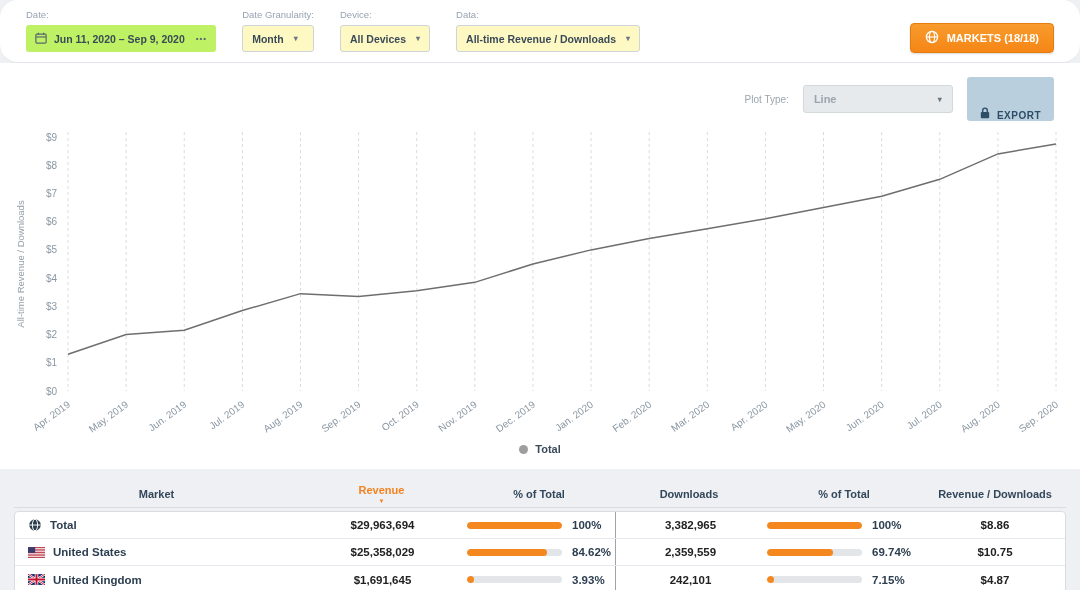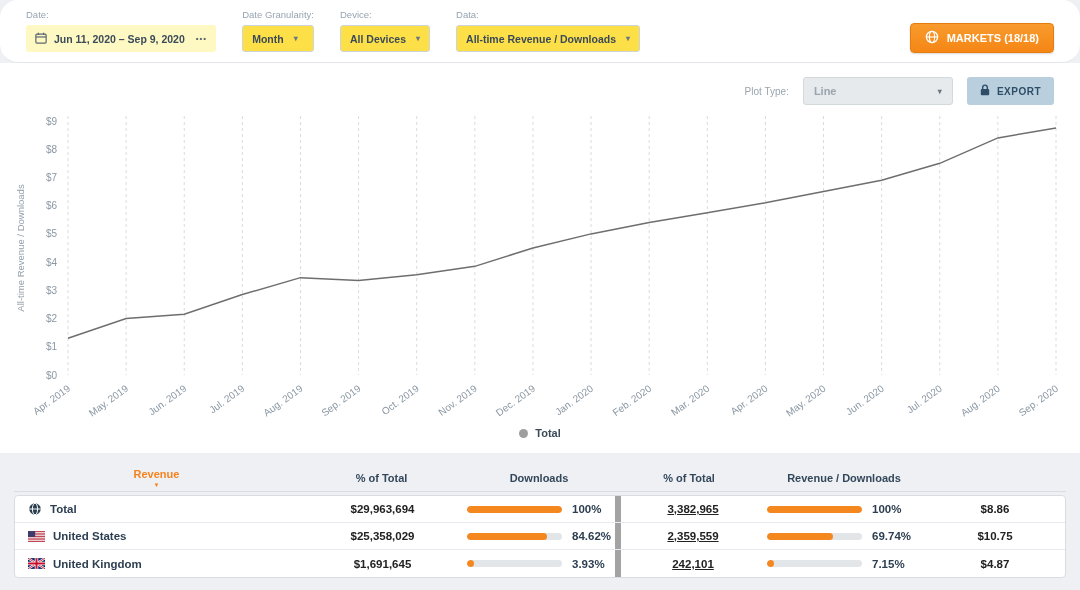--- a/index.html
+++ b/index.html
@@ -6,39 +6,39 @@
   body { font-family: "Liberation Sans", sans-serif; background: #eef0f3; }
   .app { width: 1080px; height: 590px; background: #eef0f3; overflow: hidden; position: relative; }
 
   
   .filter-bar { background: #fff; border-bottom: 1px solid #e2e6ea; height: 63px;
     display: flex; align-items: flex-start; padding: 9px 26px 0 26px; gap: 26px; border-radius: 18px; }
   .filter-group { display: flex; flex-direction: column; gap: 5px; }
   .filter-label { font-size: 9.5px; color: #97a3b1; }
   .control { height: 27px; display: flex; align-items: center; font-size: 10.5px;
     font-weight: bold; color: #3b4a59; border-radius: 3px; }
-  .date-box { background: #fef9c3; padding: 0 9px; gap: 7px; cursor: pointer; }
+  .date-box { background: #bef264; padding: 0 9px; gap: 7px; cursor: pointer; }
   .date-box .dots { color: #5b6770; font-size: 8px; letter-spacing: 1px; margin-left: 4px; }
-  .select { background: #fde047; border: 1px solid #cfd4d9; padding: 0 9px; gap: 10px; cursor: pointer; }
+  .select { background: #fef9c3; border: 1px solid #cfd4d9; padding: 0 9px; gap: 10px; cursor: pointer; }
   .caret { font-size: 8px; color: #6b7786; }
   .markets-btn { margin-left: auto; align-self: center; margin-top: 4px; height: 30px;
     background: linear-gradient(#f89b2e, #f58615); border: 1px solid #e57c10; border-radius: 4px;
     display: flex; align-items: center; gap: 8px; padding: 0 14px; color: #fff;
     font-weight: bold; font-size: 11px; cursor: pointer; box-shadow: 0 1px 2px rgba(0,0,0,.15); }
 
   
   .chart-panel { background: #fff; padding-bottom: 4px; }
   .plot-toolbar { display: flex; justify-content: flex-end; align-items: center;
     gap: 14px; padding: 14px 26px 0 26px; }
   .plot-type-label { font-size: 10px; color: #9aa5ae; }
   .plot-type-select { width: 150px; height: 28px; background: #e7eaec; border: 1px solid #d3d8db;
     border-radius: 3px; display: flex; align-items: center; justify-content: space-between;
     padding: 0 10px; font-size: 11px; font-weight: bold; color: #9aa5ae; cursor: pointer; }
-  .export-btn { height: 28px; background: #b9cfdd; border: none; border-radius: 3px;
-    display: flex; align-items: center; gap: 7px; padding: 0 13px; color: #2e4d67;
+  .export-btn { height: 44px; background: #b9cfdd; border: none; border-radius: 3px;
+    display: flex; align-items: flex-end; gap: 7px; padding: 0 13px; color: #2e4d67;
     font-weight: bold; font-size: 10px; letter-spacing: .5px; cursor: pointer; }
   #chart-svg { display: block; margin: 4px 10px 0 10px; }
   .ytick { font-size: 10px; fill: #8a97a3; text-anchor: end; }
   .xtick { font-size: 10px; fill: #8a97a3; text-anchor: end; }
   .grid  { stroke: #d8dce0; stroke-width: 1; stroke-dasharray: 3 3; }
   .dataline { fill: none; stroke: #6e6e6e; stroke-width: 1.5; }
   .ylabel { font-size: 9.5px; fill: #93a0ab; text-anchor: middle; }
   .legend { display: flex; justify-content: center; align-items: center; gap: 7px; padding: 2px 0 10px 0; }
   .legend-dot { width: 9px; height: 9px; border-radius: 50%; background: #9e9e9e; }
   .legend-label { font-size: 11px; font-weight: bold; color: #3b4a59; }
@@ -51,22 +51,22 @@
     display: flex; flex-direction: column; align-items: center; line-height: 1; cursor: pointer; }
   .th.sorted { color: #f5821e; }
   .sort-caret { font-size: 6px; color: #f5821e; margin-top: 2px; }
   .tbody { background: #fff; border: 1px solid #d9dde2; border-radius: 4px; margin-top: 3px; }
   .trow { height: 27px; border-bottom: 1px solid #e7eaee; }
   .trow:last-child { border-bottom: none; }
   .cell { font-size: 11.5px; font-weight: bold; color: #2c3e50; }
   .cell.market { display: flex; align-items: center; gap: 8px; padding-left: 13px; }
   .cell.num { text-align: center; color: #222; }
   .cell.pct { display: flex; align-items: center; gap: 10px; padding-left: 2px; }
-  .cell.downloads-col { border-left: 6px solid #a3a3a3; height: 100%; display: flex;
-    align-items: center; justify-content: center; text-decoration: underline; }
+  .cell.downloads-col { border-left: 1px solid #a3a3a3; height: 100%; display: flex;
+    align-items: center; justify-content: center; }
   .track { width: 95px; height: 7px; background: #e3e6e9; border-radius: 4px; overflow: hidden;
     display: inline-block; position: relative; }
   .fill { display: block; height: 7px; background: #f5871f; border-radius: 4px; min-width: 7px; }
   .flag svg { display: block; }
 </style>
 </head>
 <body>
 
 <div class="app">
 
@@ -193,20 +193,23 @@
       </svg>
 
     <div class="legend">
       <span class="legend-dot"></span>
       <span class="legend-label">Total</span>
     </div>
   </div>
 
   <div class="table-wrap">
     <div class="tgrid thead" id="table-head">
+        <div class="th">
+          <span>Market</span>
+        </div>
         <div class="th sorted">
           <span>Revenue</span>
           <span class="sort-caret">▼</span>
         </div>
         <div class="th">
           <span>% of Total</span>
         </div>
         <div class="th">
           <span>Downloads</span>
         </div>

